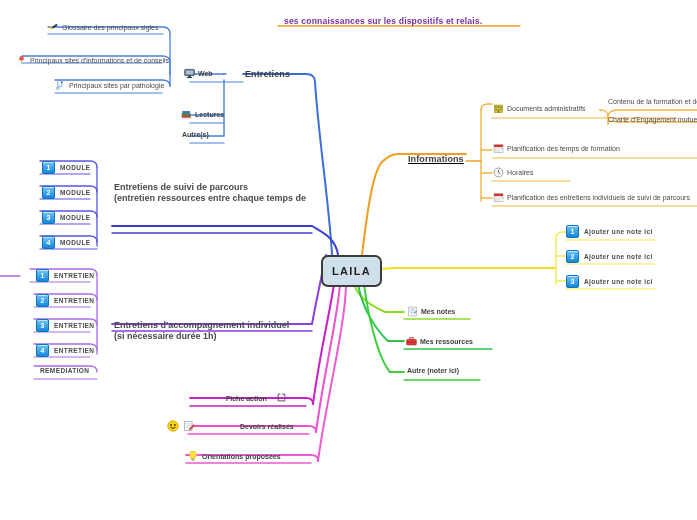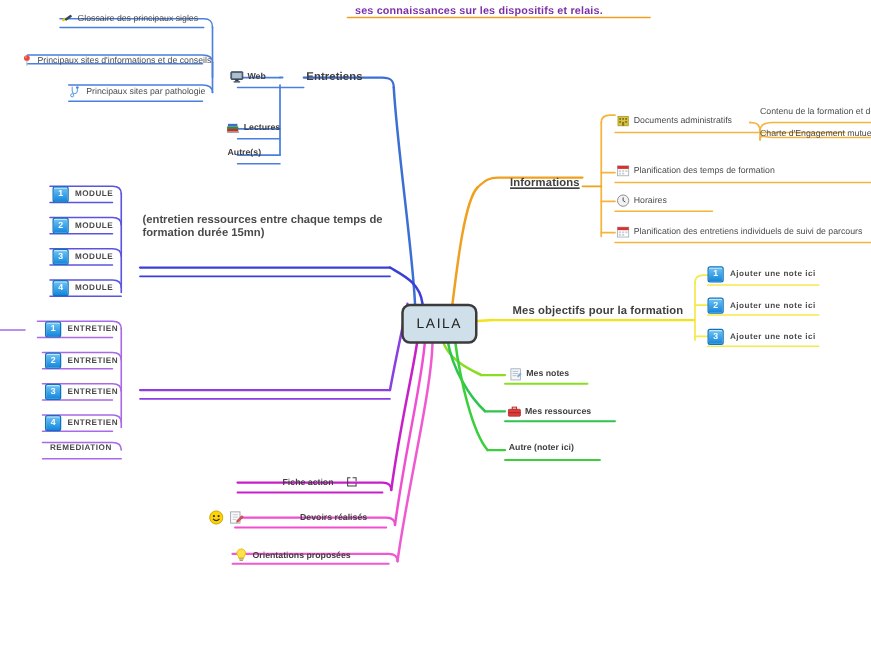--- a/index.html
+++ b/index.html
@@ -1,30 +1,30 @@
 <!DOCTYPE html>
 <html><head>
 <meta charset="utf-8">
 <style>
   html,body{margin:0;padding:0;background:#ffffff;}
   body{width:697px;height:520px;position:relative;overflow:hidden;
        font-family:"Liberation Sans","DejaVu Sans",sans-serif;
        -webkit-font-smoothing:antialiased;}
 
-  #canvas{position:absolute;left:0;top:0;width:697px;height:380px;}
+  #canvas{position:absolute;left:0;top:12px;width:697px;height:380px;}
   #links{position:absolute;left:0;top:0;width:697px;height:520px;pointer-events:none;}
 
   .node{position:absolute;white-space:nowrap;}
   .lbl{font-size:9px;font-weight:bold;color:#3f3f3f;letter-spacing:.1px;}
 
   
   #hub{left:321px;top:243px;width:57px;height:28px;
        background:#cfe0ea;border:2px solid #3b3b3b;border-radius:7px;
        display:flex;align-items:center;justify-content:center;}
-  #hub .t{font-size:11px;font-weight:normal;color:#222;letter-spacing:1.3px;}
+  #hub .t{font-size:11px;font-weight:bold;color:#222;letter-spacing:1.3px;}
 
   
   .leaf{display:flex;align-items:center;gap:3px;}
   .leaf .tx{font-size:7px;font-weight:bold;color:#3f3f3f;}
   .leaf .tx.thin{font-weight:normal;color:#4a4a4a;}
 
   .branch-title{font-size:9px;font-weight:bold;color:#4a4a4a;line-height:11px;}
 
   
   .badge{width:11px;height:11px;border-radius:2px;flex:0 0 auto;
@@ -247,41 +247,45 @@
       <svg viewBox="0 0 16 16" width="11" height="11">
         <path d="M4 2 L4 7 Q4 10 7 10 Q10 10 10 7 L10 4" fill="none" stroke="#4a90d9" stroke-width="1.1"></path>
         <circle cx="4" cy="12" r="1.8" fill="none" stroke="#4a90d9" stroke-width="1.1"></circle>
         <circle cx="10" cy="3" r="1.6" fill="#4a90d9"></circle>
       </svg>
     </span>
     <span class="tx thin">Principaux sites par pathologie</span>
   </div>
 
   <div class="node" style="left:114px;top:170px;">
+    <div class="branch-title">Entretiens de suivi de parcours</div>
     <div class="branch-title">(entretien ressources entre chaque temps de</div>
-    <div class="branch-title">formation durée 15mn)</div>
   </div>
 
   <div class="node modrow" style="left:42px;top:149px;">
     <span class="badge">1</span>
     <span class="mt">MODULE</span>
   </div>
   <div class="node modrow" style="left:42px;top:174px;">
     <span class="badge">2</span>
     <span class="mt">MODULE</span>
   </div>
   <div class="node modrow" style="left:42px;top:199px;">
     <span class="badge">3</span>
     <span class="mt">MODULE</span>
   </div>
   <div class="node modrow" style="left:42px;top:224px;">
     <span class="badge">4</span>
     <span class="mt">MODULE</span>
   </div>
 
+  <div class="node" style="left:114px;top:308px;">
+    <div class="branch-title">Entretiens d'accompagnement individuel</div>
+    <div class="branch-title">(si nécessaire durée 1h)</div>
+  </div>
 
   <div class="node modrow" style="left:36px;top:257px;">
     <span class="badge">1</span>
     <span class="mt">ENTRETIEN</span>
   </div>
   <div class="node modrow" style="left:36px;top:282px;">
     <span class="badge">2</span>
     <span class="mt">ENTRETIEN</span>
   </div>
   <div class="node modrow" style="left:36px;top:307px;">
@@ -401,23 +405,20 @@
     <span class="tx thin">Planification des entretiens individuels de suivi de parcours</span>
   </div>
 
   <div class="node leaf" style="left:608px;top:86px;">
     <span class="tx thin">Contenu de la formation et déro</span>
   </div>
   <div class="node leaf" style="left:608px;top:104px;">
     <span class="tx thin">Charte d'Engagement mutuel d</span>
   </div>
 
-  <div class="node" style="left:410px;top:238px;">
-    <span class="lbl">Mes objectifs pour la formation</span>
-  </div>
 
   <div class="node modrow" style="left:566px;top:213px;">
     <span class="badge">1</span>
     <span class="mt">Ajouter une note ici</span>
   </div>
   <div class="node modrow" style="left:566px;top:238px;">
     <span class="badge">2</span>
     <span class="mt">Ajouter une note ici</span>
   </div>
   <div class="node modrow" style="left:566px;top:263px;">

